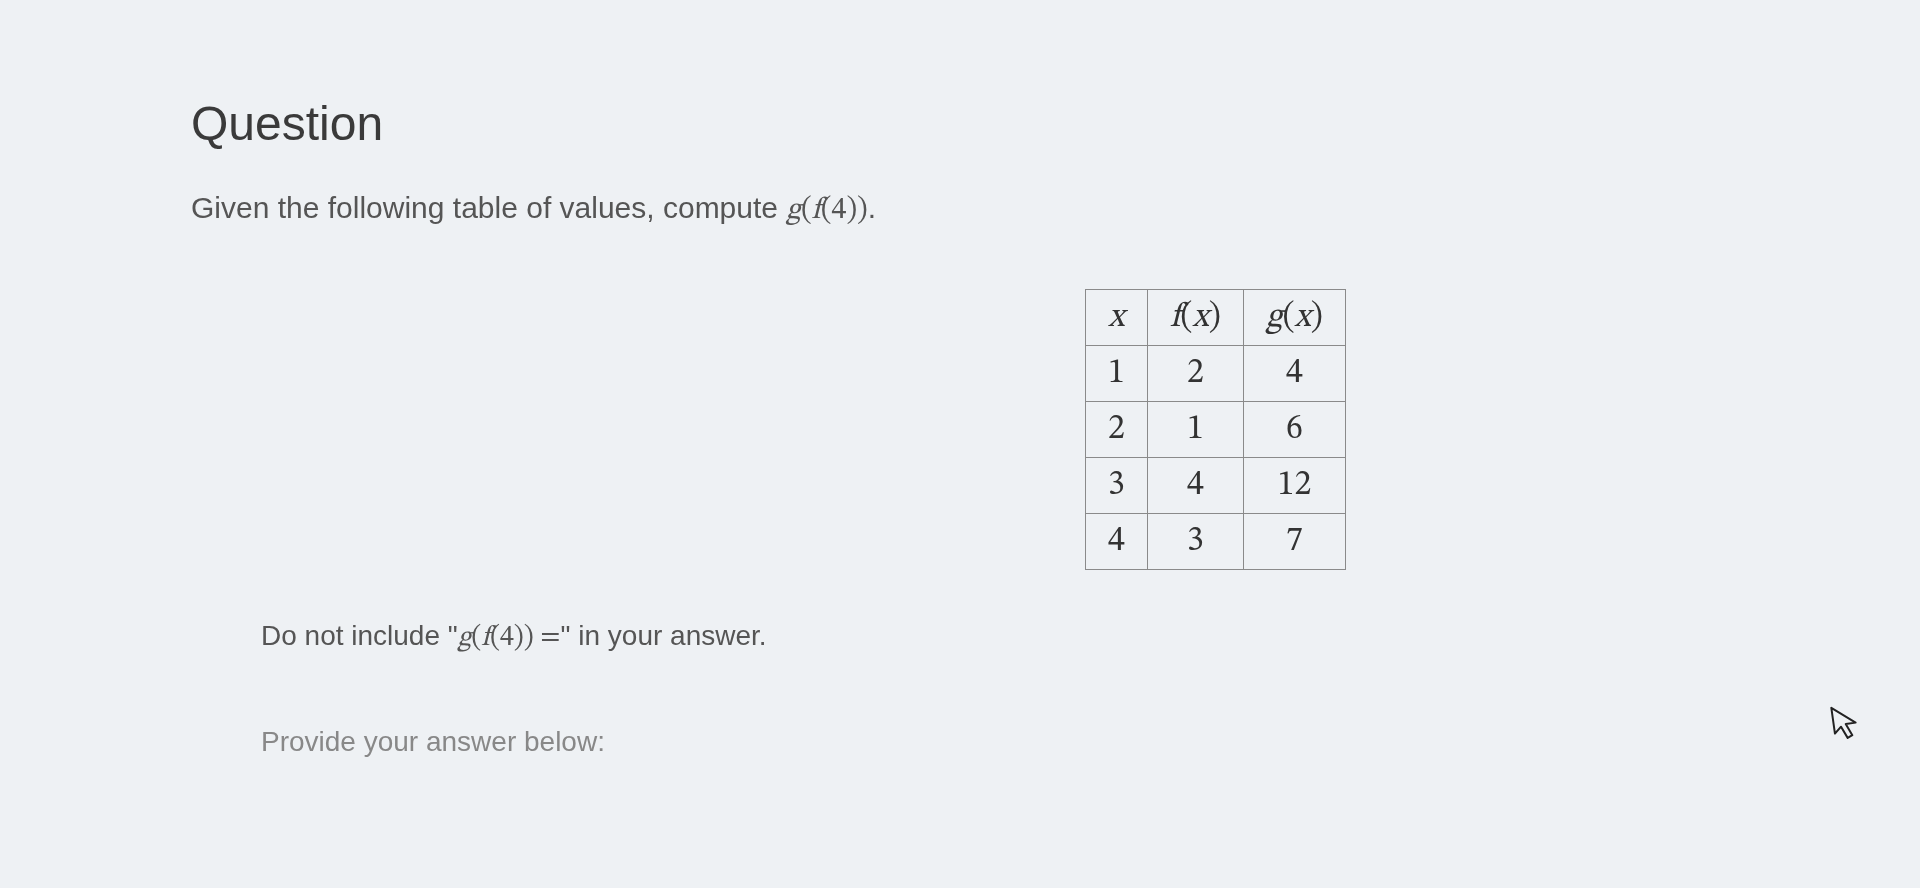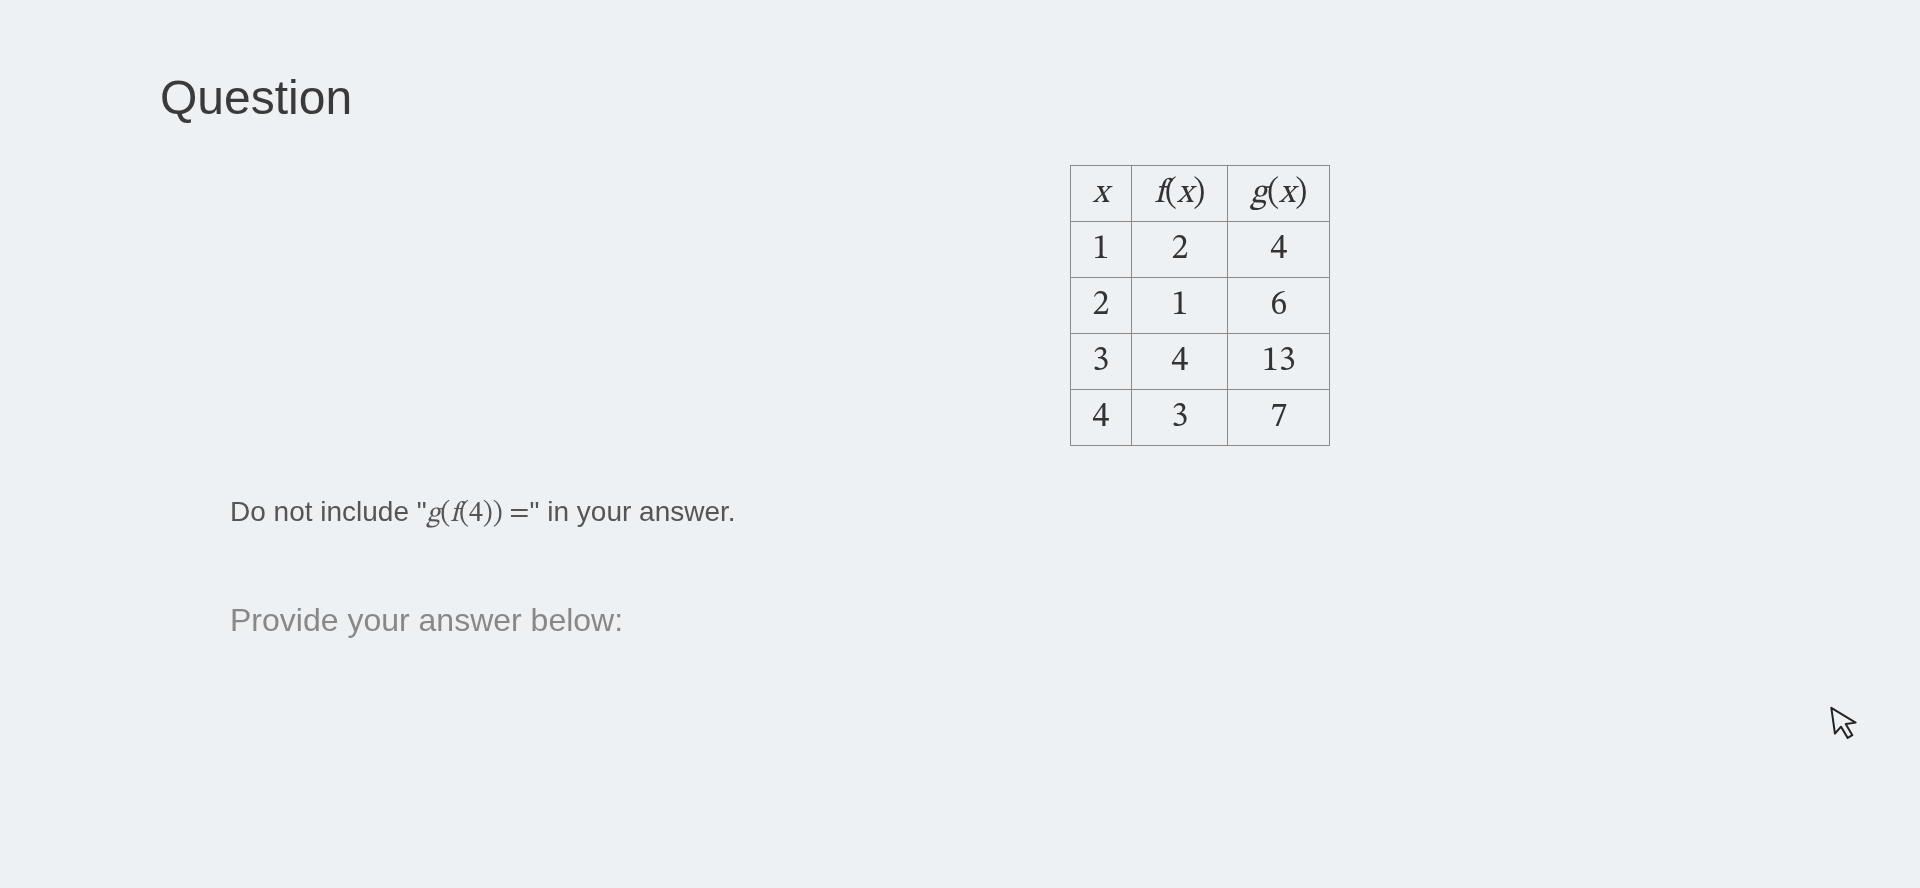--- a/index.html
+++ b/index.html
@@ -6,22 +6,23 @@
     margin: 0;
     padding: 0;
     width: 1920px;
     height: 888px;
     font-family: "Helvetica Neue", Helvetica, Arial, sans-serif;
     background: #eef1f4;
     color: #4a4a4a;
     overflow: hidden;
   }
   .page {
-    padding: 70px 160px 0 160px;
+    padding: 96px 160px 0 160px;
     box-sizing: border-box;
+    margin-left: 31px;
   }
   .heading {
     font-size: 48px;
     font-weight: 400;
     color: #3a3a3a;
     margin: 0 0 40px 0;
   }
   .prompt-line {
     font-size: 30px;
     color: #555;
@@ -56,40 +57,43 @@
   }
   table.values th .paren {
     font-style: normal;
   }
   .hint-line {
     font-size: 28px;
     color: #555;
     margin: 50px 0 0 70px;
   }
   .provide-line {
-    font-size: 32px;
+    font-size: 28px;
     color: #888;
     margin: 70px 0 0 70px;
   }
   .cursor {
     position: absolute;
     right: 60px;
     bottom: 140px;
     font-size: 34px;
     color: #222;
     transform: rotate(-8deg);
   }
 </style>
 </head>
 <body>
 
 <div class="page">
 
   <h1 class="heading">Question</h1>
 
+  <div class="prompt-line">
+    <span>Given the following table of values, compute </span><span class="math"><span>g</span><span class="paren">(</span><span>f</span><span class="paren">(</span><span class="paren">4</span><span class="paren">))</span></span><span>.</span>
+  </div>
 
   <div class="table-wrap">
     <table class="values">
       <thead>
         <tr>
           <th><span>x</span></th>
           <th><span>f</span><span class="paren">(</span><span>x</span><span class="paren">)</span></th>
           <th><span>g</span><span class="paren">(</span><span>x</span><span class="paren">)</span></th>
         </tr>
       </thead>
@@ -100,21 +104,21 @@
           <td>4</td>
         </tr>
         <tr>
           <td>2</td>
           <td>1</td>
           <td>6</td>
         </tr>
         <tr>
           <td>3</td>
           <td>4</td>
-          <td>13</td>
+          <td>12</td>
         </tr>
         <tr>
           <td>4</td>
           <td>3</td>
           <td>7</td>
         </tr>
       </tbody>
     </table>
   </div>
 

